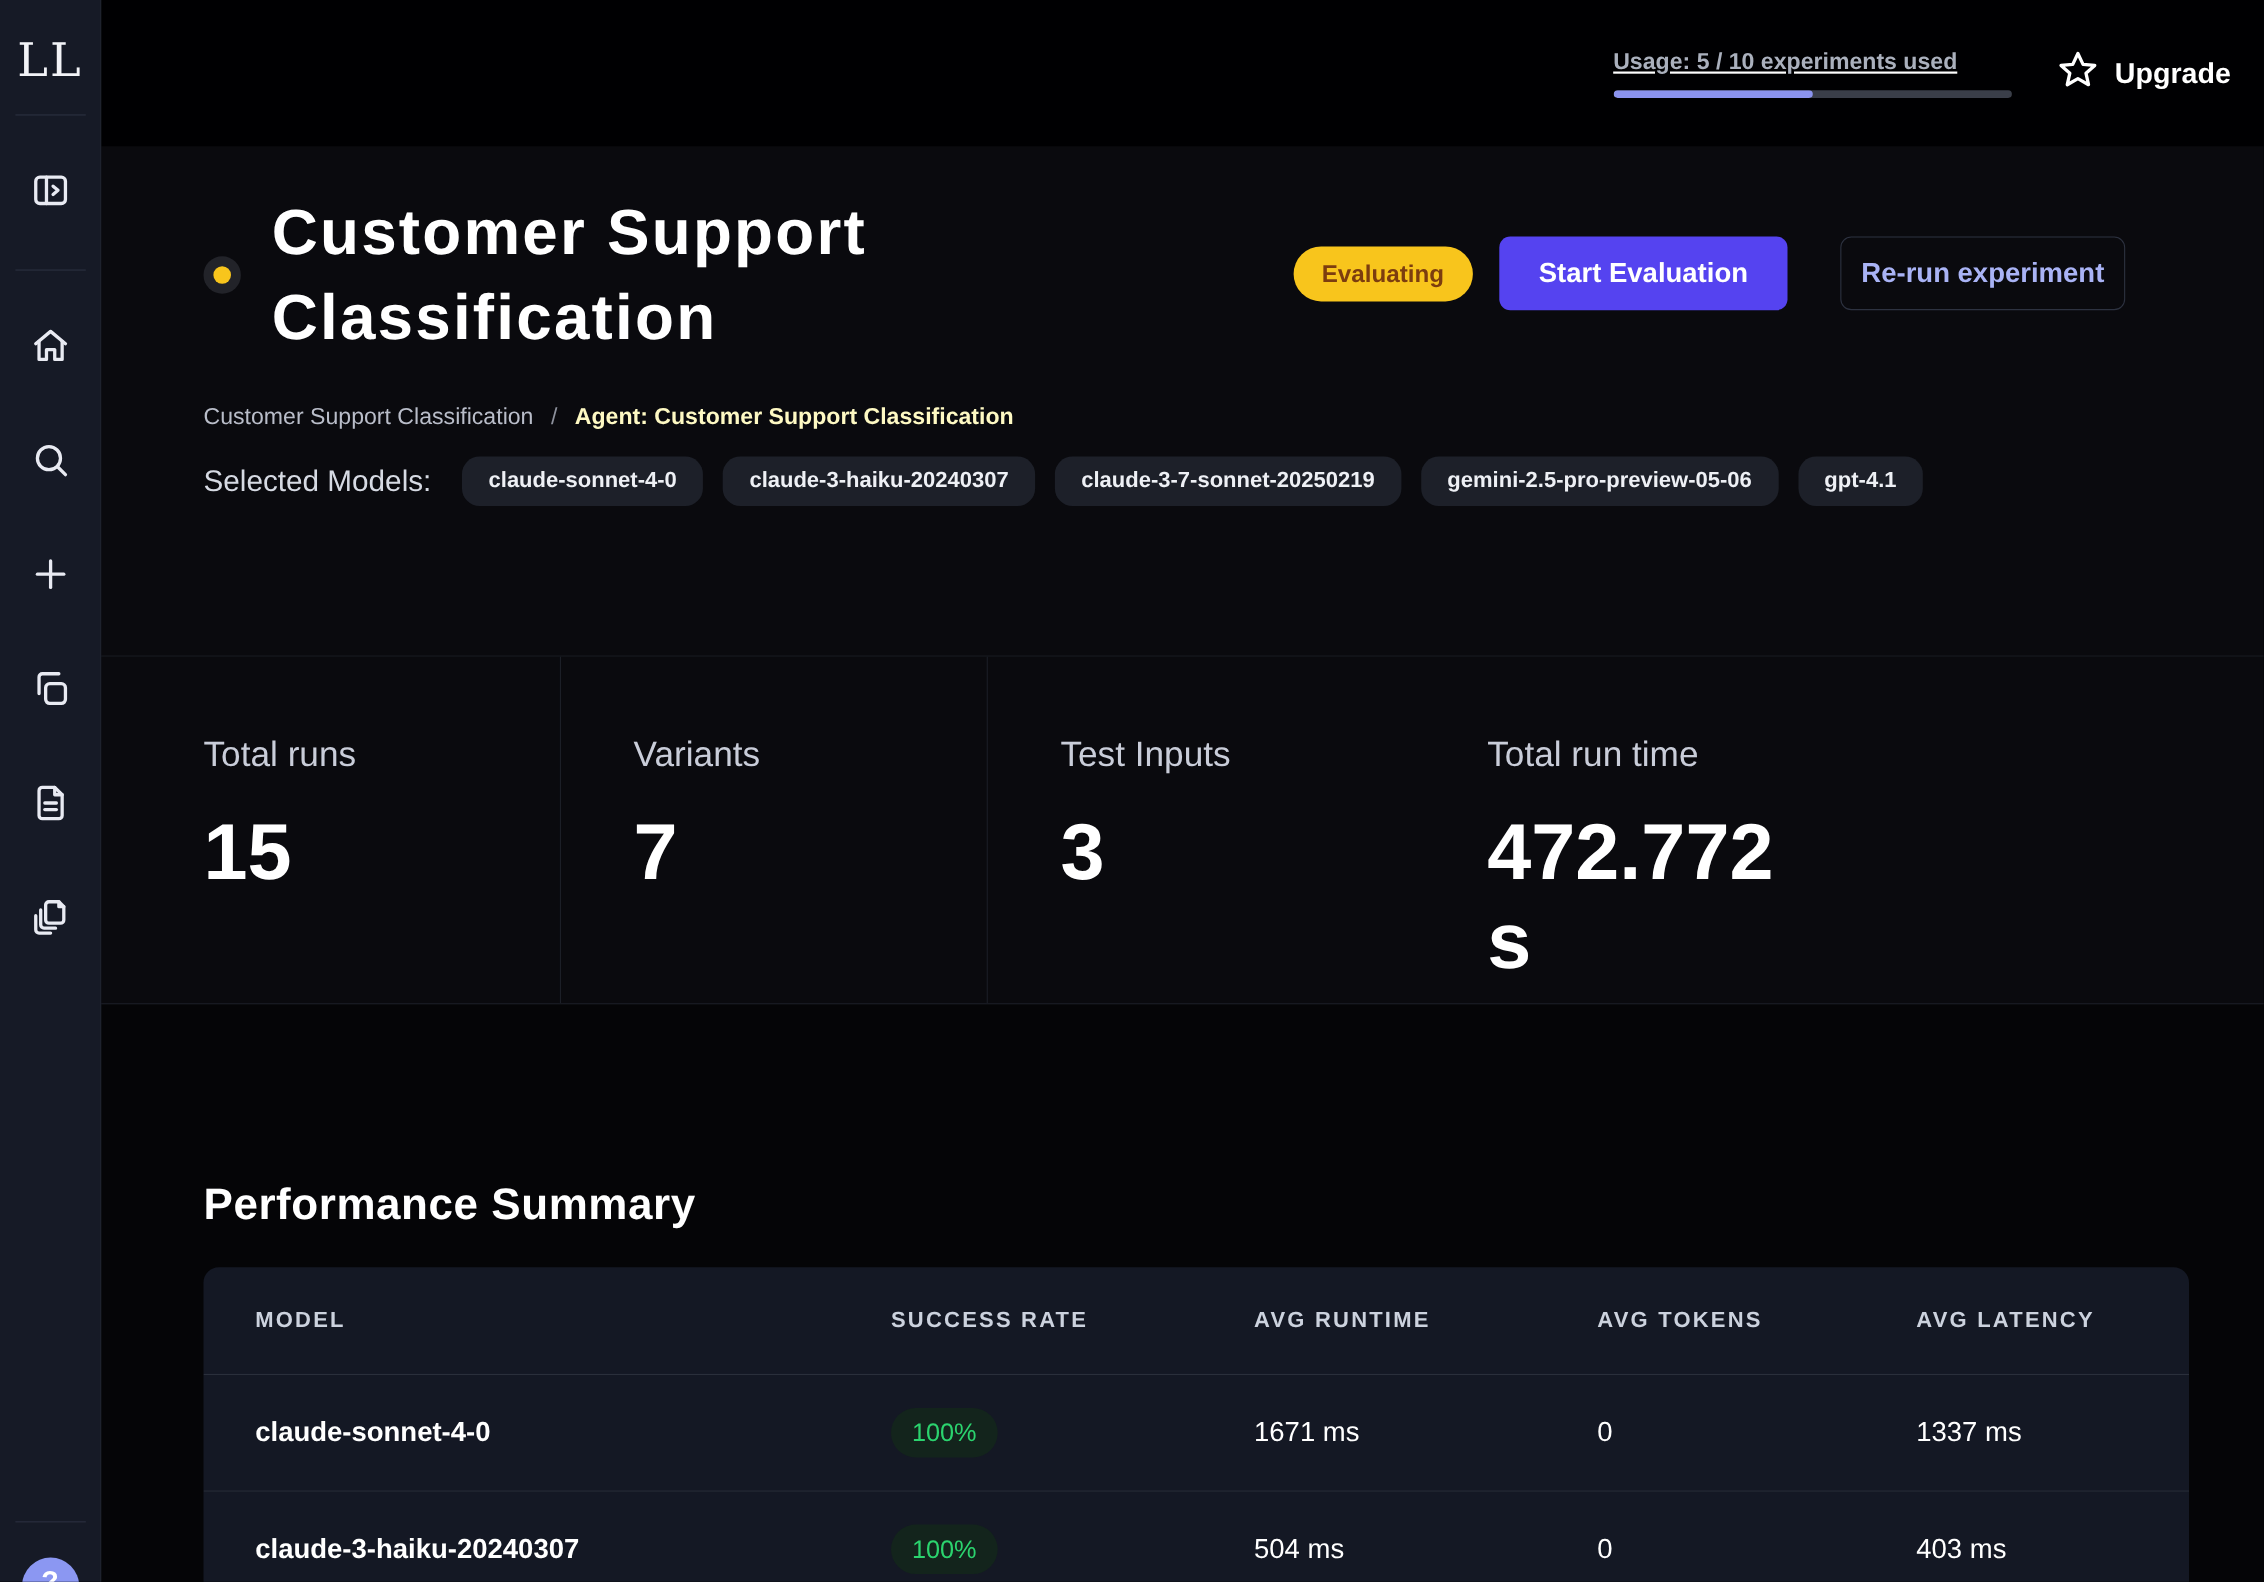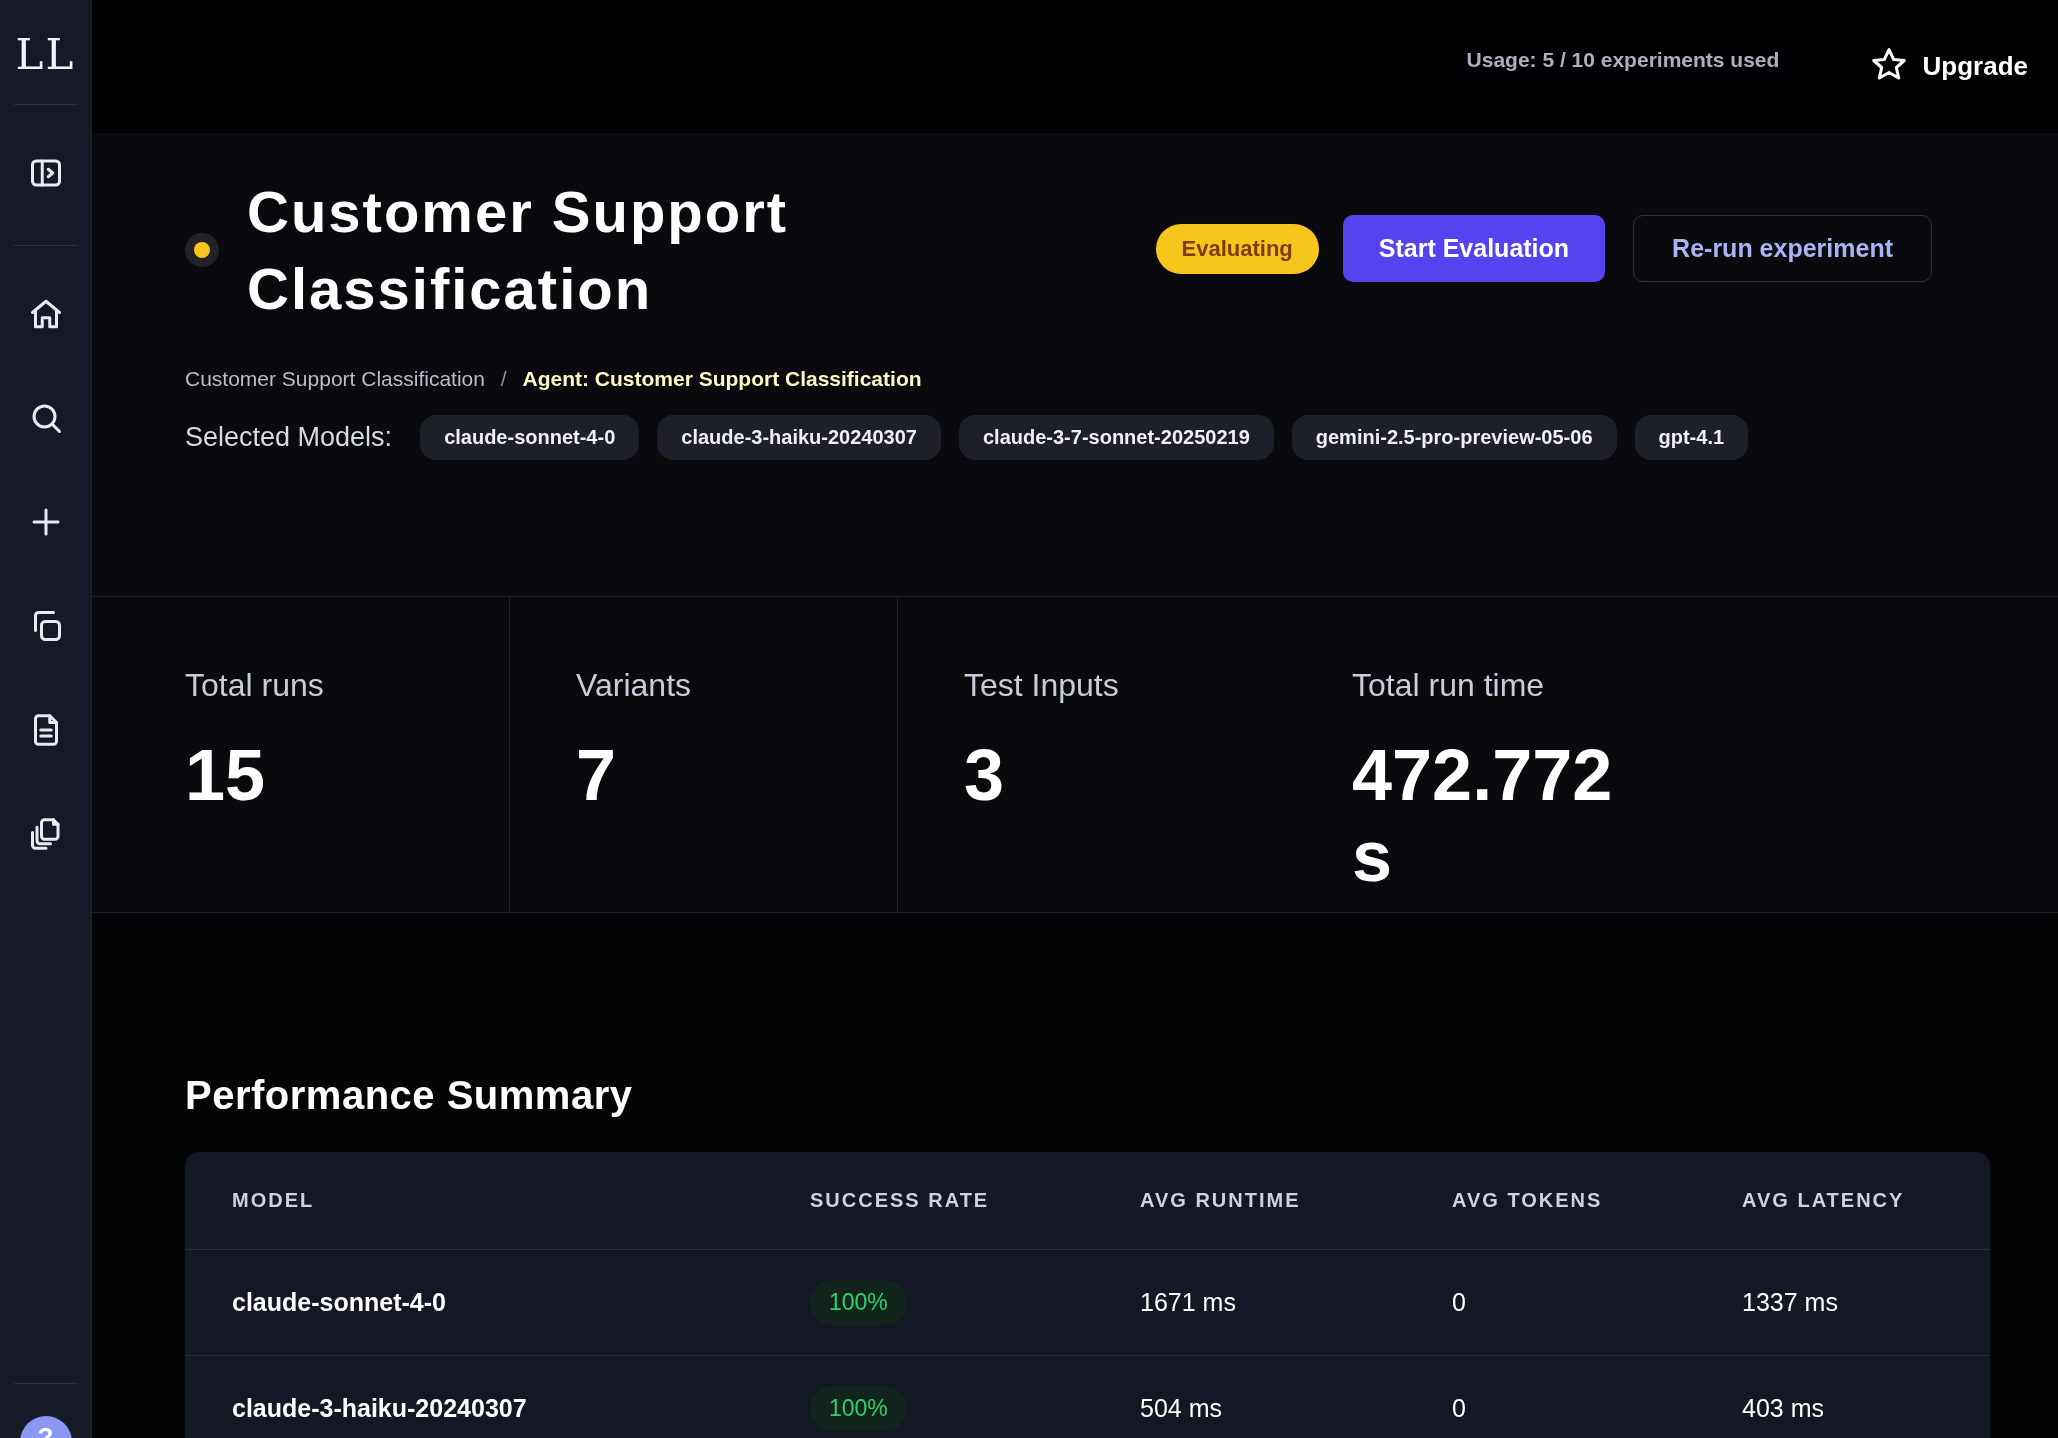--- a/index.html
+++ b/index.html
@@ -41,21 +41,21 @@
 
   
   .main { position:absolute; left:92px; top:0; right:0; bottom:0; }
 
   
   .topbar {
     height:133px; background:#000002;
     display:flex; align-items:center; justify-content:flex-end;
     padding-right:30px;
   }
-  .usage { display:flex; flex-direction:row; margin-right:40px; width:362px; }
+  .usage { display:flex; flex-direction:column; margin-right:40px; width:362px;text-decoration:underline; }
   .usage-text { color:#aab0bd; font-size:21px; font-weight:600; margin-bottom:13px; white-space:nowrap; }
   .usage-track { height:7px; background:#3a3e49; border-radius:4px; overflow:hidden; }
   .usage-fill { height:100%; background:#8b93ee; border-radius:4px; }
   .upgrade { display:flex; align-items:center; cursor:pointer; }
   .upgrade svg { width:40px; height:40px; margin-right:14px; color:#fff; }
   .upgrade-label { font-size:26px; font-weight:700; color:#fff; }
 
   
   .hero {
     background:#0a0a0e;
@@ -80,22 +80,22 @@
     background:#f8c51c; color:#7c3d0f; font-weight:700; font-size:22px;
     padding:12px 26px; border-radius:999px; margin-right:24px; white-space:nowrap;
   }
   .btn-primary {
     background:#5543f0; color:#fff; font-weight:700; font-size:25px;
     padding:19px 36px; border:none; border-radius:10px; cursor:pointer;
     margin-right:28px; white-space:nowrap; font-family:inherit;
   }
   .btn-outline {
     background:transparent; color:#a9b3f5; font-weight:600; font-size:25px;
-    padding:18px 38px; border:1px solid #2d3240; border-radius:10px;
-    cursor:pointer; white-space:nowrap; font-family:inherit;
+    padding:18px 18px; border:1px solid #2d3240; border-radius:10px;
+    cursor:pointer; white-space:nowrap; font-family:inherit;margin-left:20px;
   }
   .breadcrumb { margin-top:40px; font-size:21px; }
   .crumb-parent { color:#b9bdc9; cursor:pointer; }
   .crumb-sep { color:#8d919c; margin:0 10px; }
   .crumb-current { color:#fef9c3; font-weight:700; }
   .models-row {
     margin-top:24px; display:flex; flex-wrap:wrap; align-items:center;
     row-gap:18px; column-gap:18px; max-width:1700px;
   }
   .models-label { font-size:27px; color:#d6dae3; margin-right:10px; }

